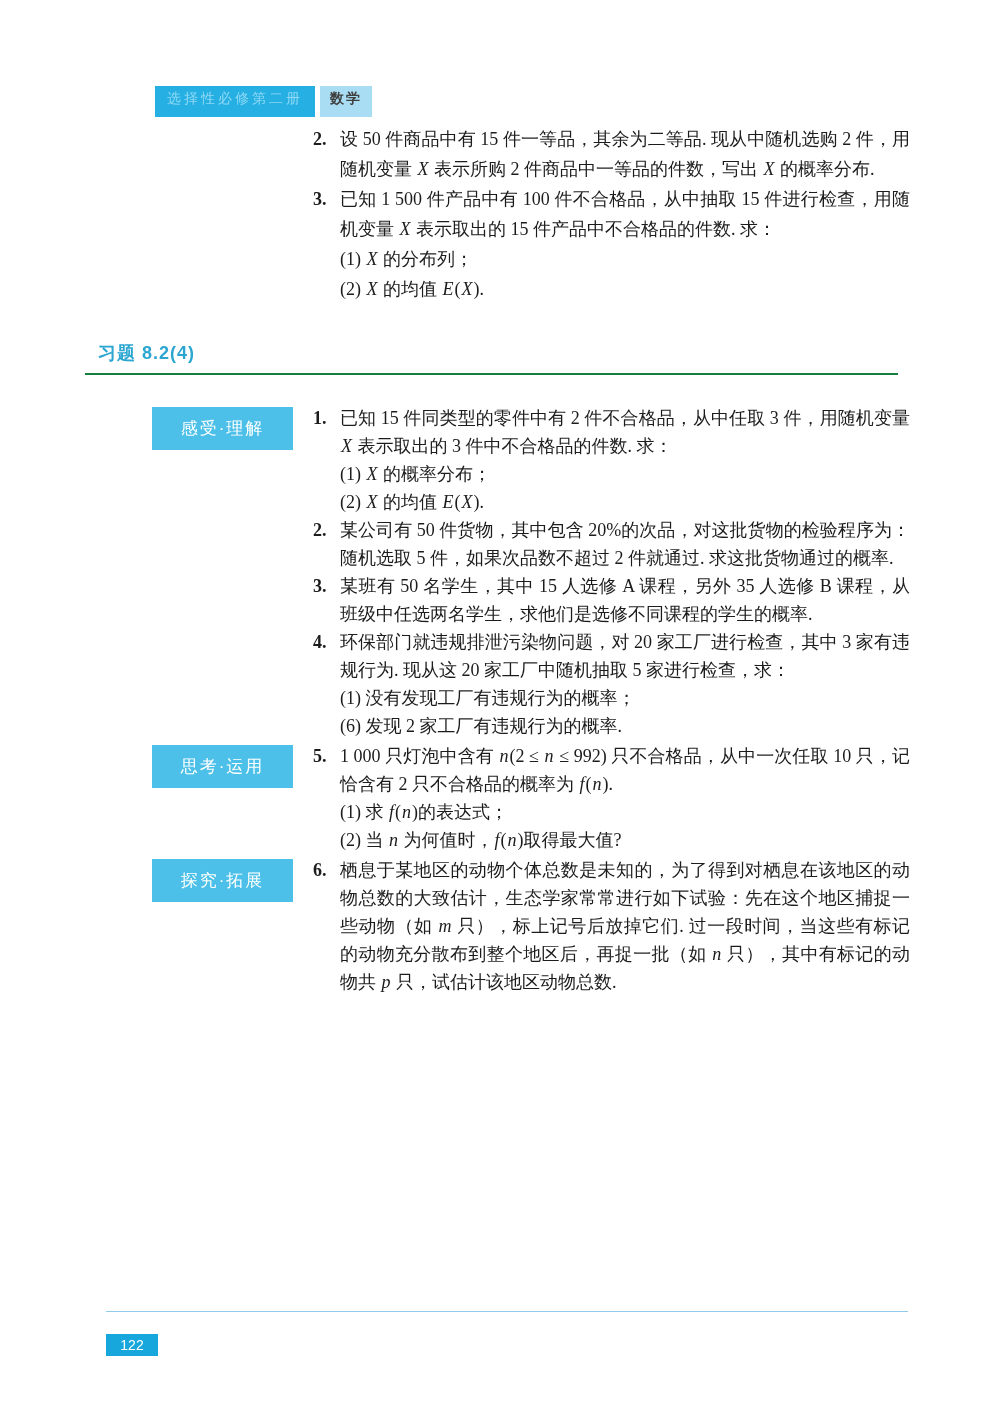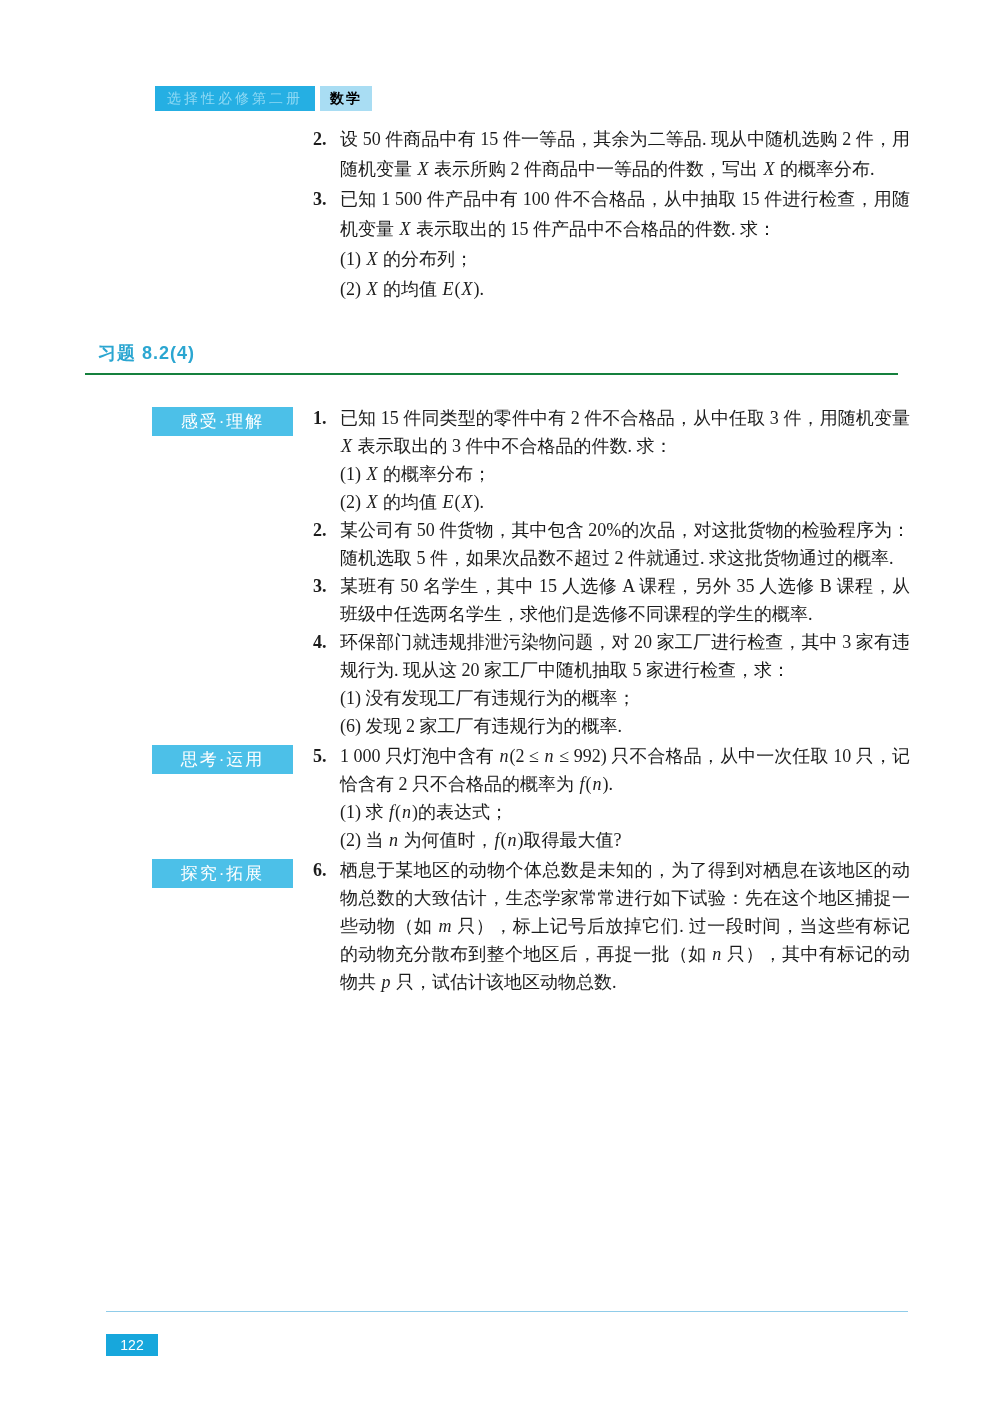--- a/index.html
+++ b/index.html
@@ -13,22 +13,22 @@
   }
 
   
   .header { position:absolute; top:86px; left:108px; display:flex; gap:5px;
             font-family:Liberation Sans, sans-serif;margin-left:47px; }
   .badge-series {
     background:#25afe3; color:#8fd9f4; font-size:14px; line-height:1;
     padding:5px 12px 6px 12px; letter-spacing:3px;
   }
   .badge-subject {
-    background:#a9ddf3; color:#000000; font-size:14px; line-height:1;
-    padding:5px 10px 6px 10px; letter-spacing:2px; font-weight:bold;
+    background:#a9ddf3; color:#404040; font-size:14px; line-height:1;
+    padding:5px 10px 12px 10px; letter-spacing:2px; font-weight:bold;
   }
 
   
   .prow { display:flex; align-items:flex-start; }
   .pnum { flex:none; width:27px; font-weight:bold; }
   .pbody { flex:1 1 auto; min-width:0; }
   .ptext { text-align:justify; }
   .psub  { text-align:left; }
   .mvar  { font-style:italic; padding:0 1px; }
 
@@ -44,21 +44,21 @@
     padding-left:13px; padding-bottom:8px;
     border-bottom:2px solid #15803d;
     letter-spacing:1px;
   }
 
   
   .groups { position:absolute; top:404px; left:0; width:910px; }
   .group  { position:relative; padding-left:313px; }
   .group + .group { margin-top:2px; }
   .gbadge {
-    position:absolute; left:152px; top:3px; width:141px; height:29px;
+    position:absolute; left:152px; top:3px; width:141px; height:43px;
     background:#4cc0e8; color:#ffffff;
     font-family:"Liberation Sans","DejaVu Sans",sans-serif;
     font-size:17px; letter-spacing:2px;
     display:flex; align-items:center; justify-content:center;
   }
   .group .prow { font-size:18px; line-height:28px; }
   .group .pbody { max-width:570px; }
 
   
   .footer-line {

